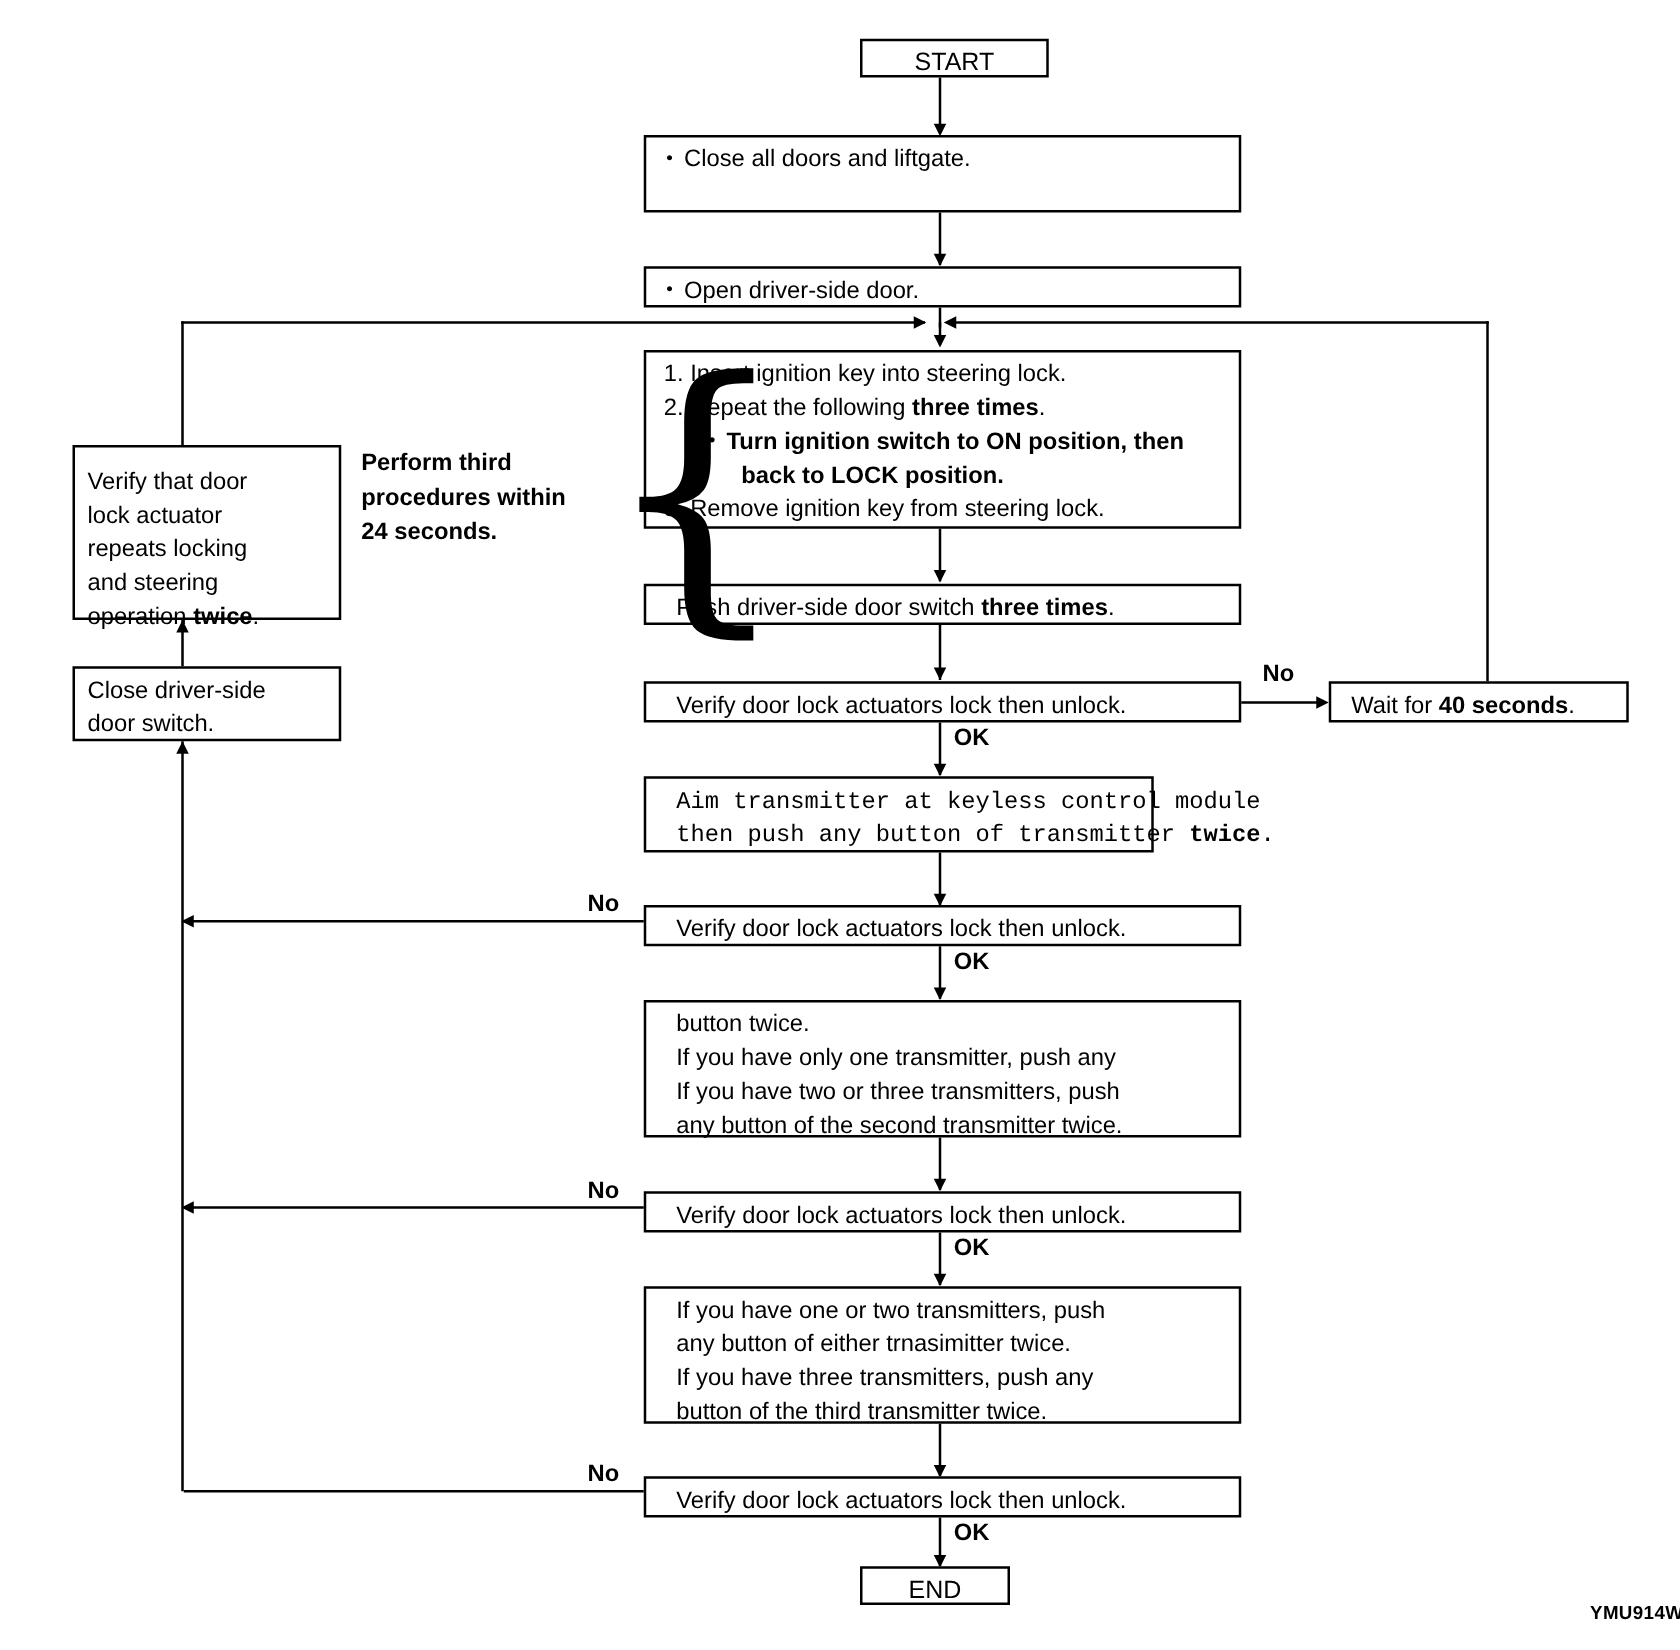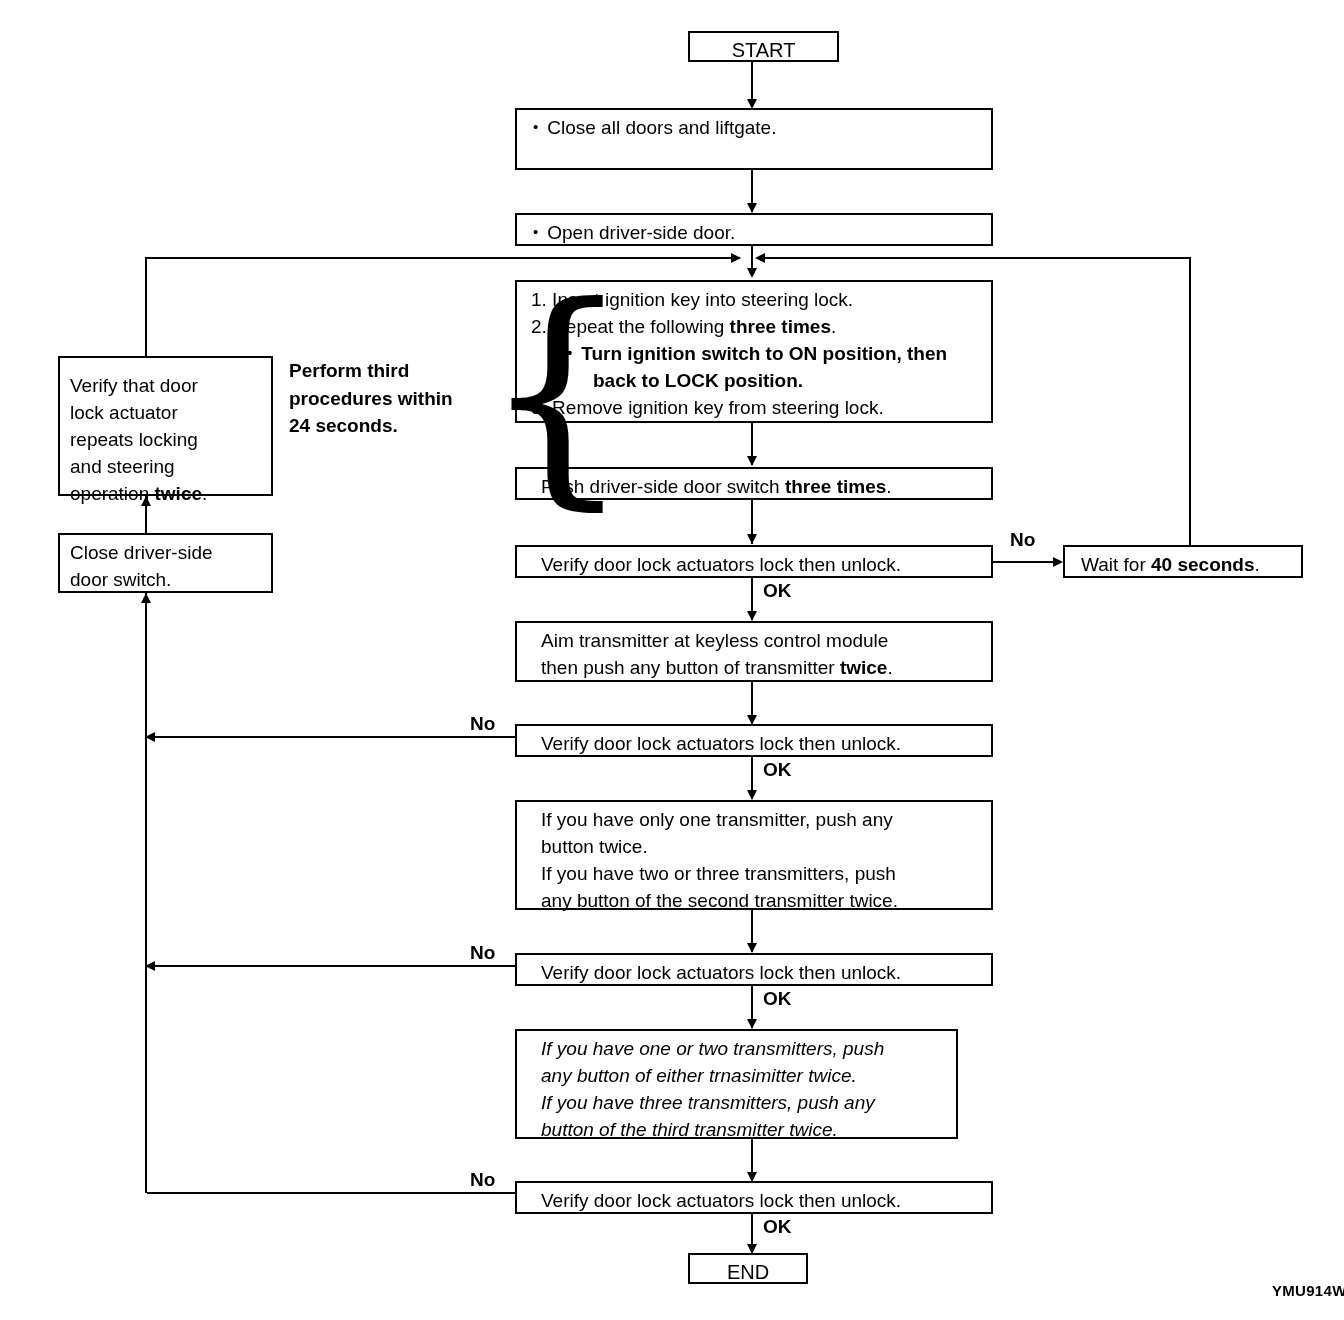--- a/index.html
+++ b/index.html
@@ -228,60 +228,60 @@
   <div class="edge-label" style="left:1010px; top:529px;">No</div>
 
   <div class="box" style="left:1063px; top:545px; width:240px; height:33px;">
     <span class="ln" style="padding-left:6px;"><span>Wait for </span><b>40 seconds</b><span>.</span></span>
   </div>
 
   <div class="vline" style="left:751px; top:578px; height:42px;"></div>
   <div class="arrow-down" style="left:747px; top:611px;"></div>
   <div class="edge-label" style="left:763px; top:580px;">OK</div>
 
-  <div class="box" style="left:515px; top:621px; width:478px; height:61px;">
+  <div class="box" style="left:515px; top:621px; width:408px; height:61px;font-family:Liberation Mono, monospace;">
     <span class="ln" style="padding-left:14px;">Aim transmitter at keyless control module</span>
     <span class="ln" style="padding-left:14px;"><span>then push any button of transmitter </span><b>twice</b><span>.</span></span>
   </div>
   <div class="vline" style="left:751px; top:682px; height:42px;"></div>
   <div class="arrow-down" style="left:747px; top:715px;"></div>
 
   <div class="box" style="left:515px; top:724px; width:478px; height:33px;">
     <span class="ln" style="padding-left:14px;">Verify door lock actuators lock then unlock.</span>
   </div>
 
   <div class="hline" style="left:147px; top:736px; width:368px;"></div>
   <div class="arrow-left" style="left:145px; top:732px;"></div>
   <div class="edge-label" style="left:470px; top:713px;">No</div>
 
   <div class="vline" style="left:751px; top:757px; height:42px;"></div>
   <div class="arrow-down" style="left:747px; top:790px;"></div>
   <div class="edge-label" style="left:763px; top:759px;">OK</div>
 
   <div class="box" style="left:515px; top:800px; width:478px; height:110px;">
+    <span class="ln" style="padding-left:14px;">button twice.</span>
     <span class="ln" style="padding-left:14px;">If you have only one transmitter, push any</span>
-    <span class="ln" style="padding-left:14px;">button twice.</span>
     <span class="ln" style="padding-left:14px;">If you have two or three transmitters, push</span>
     <span class="ln" style="padding-left:14px;">any button of the second transmitter twice.</span>
   </div>
   <div class="vline" style="left:751px; top:910px; height:42px;"></div>
   <div class="arrow-down" style="left:747px; top:943px;"></div>
 
   <div class="box" style="left:515px; top:953px; width:478px; height:33px;">
     <span class="ln" style="padding-left:14px;">Verify door lock actuators lock then unlock.</span>
   </div>
   <div class="hline" style="left:147px; top:965px; width:368px;"></div>
   <div class="arrow-left" style="left:145px; top:961px;"></div>
   <div class="edge-label" style="left:470px; top:942px;">No</div>
 
   <div class="vline" style="left:751px; top:986px; height:42px;"></div>
   <div class="arrow-down" style="left:747px; top:1019px;"></div>
   <div class="edge-label" style="left:763px; top:988px;">OK</div>
 
-  <div class="box" style="left:515px; top:1029px; width:443px; height:110px;font-style:italic;">
+  <div class="box" style="left:515px; top:1029px; width:478px; height:110px;">
     <span class="ln" style="padding-left:14px;">If you have one or two transmitters, push</span>
     <span class="ln" style="padding-left:14px;">any button of either trnasimitter twice.</span>
     <span class="ln" style="padding-left:14px;">If you have three transmitters, push any</span>
     <span class="ln" style="padding-left:14px;">button of the third transmitter twice.</span>
   </div>
   <div class="vline" style="left:751px; top:1139px; height:42px;"></div>
   <div class="arrow-down" style="left:747px; top:1172px;"></div>
 
   <div class="box" style="left:515px; top:1181px; width:478px; height:33px;">
     <span class="ln" style="padding-left:14px;">Verify door lock actuators lock then unlock.</span>

